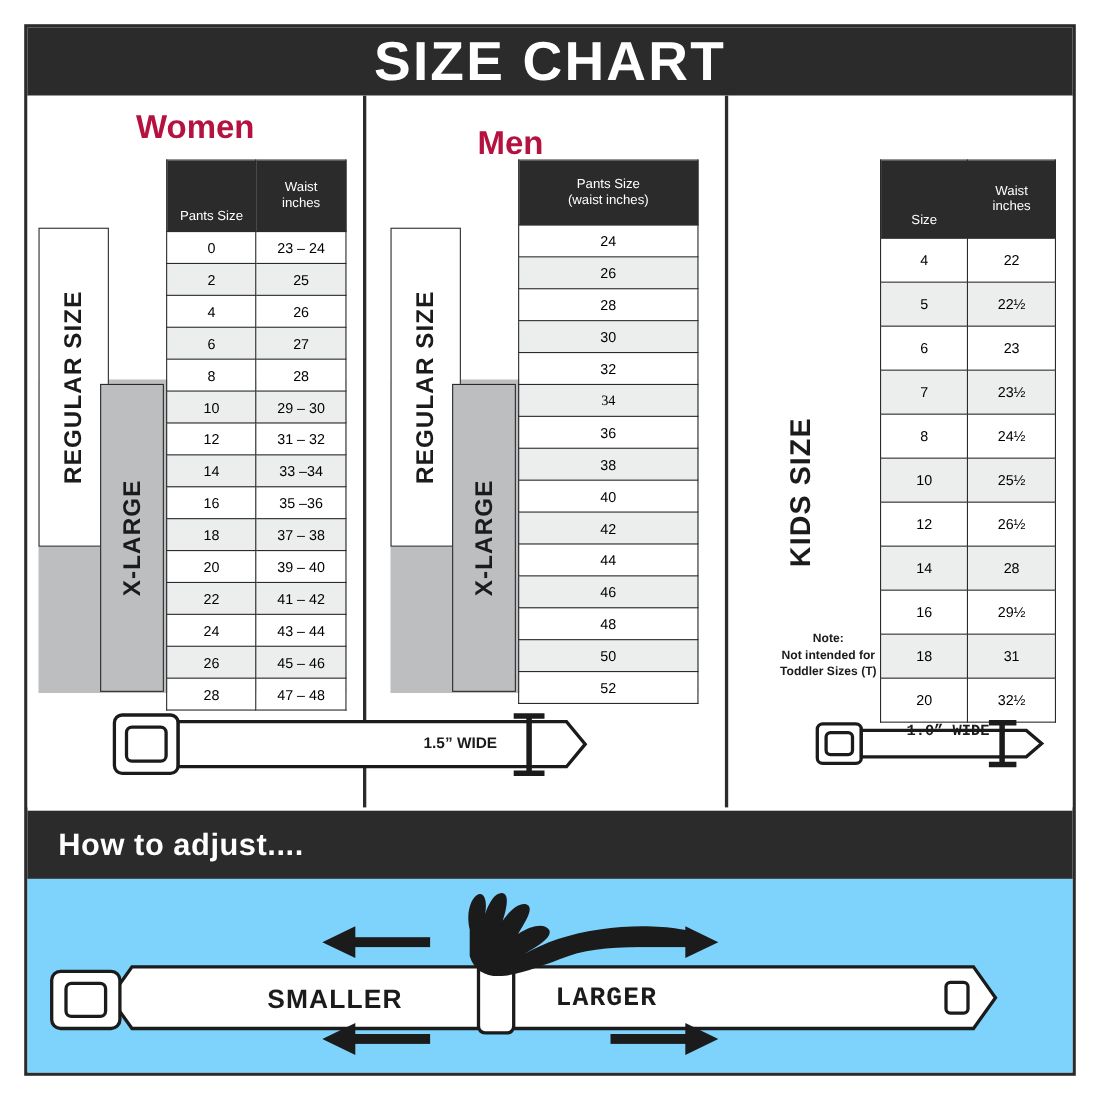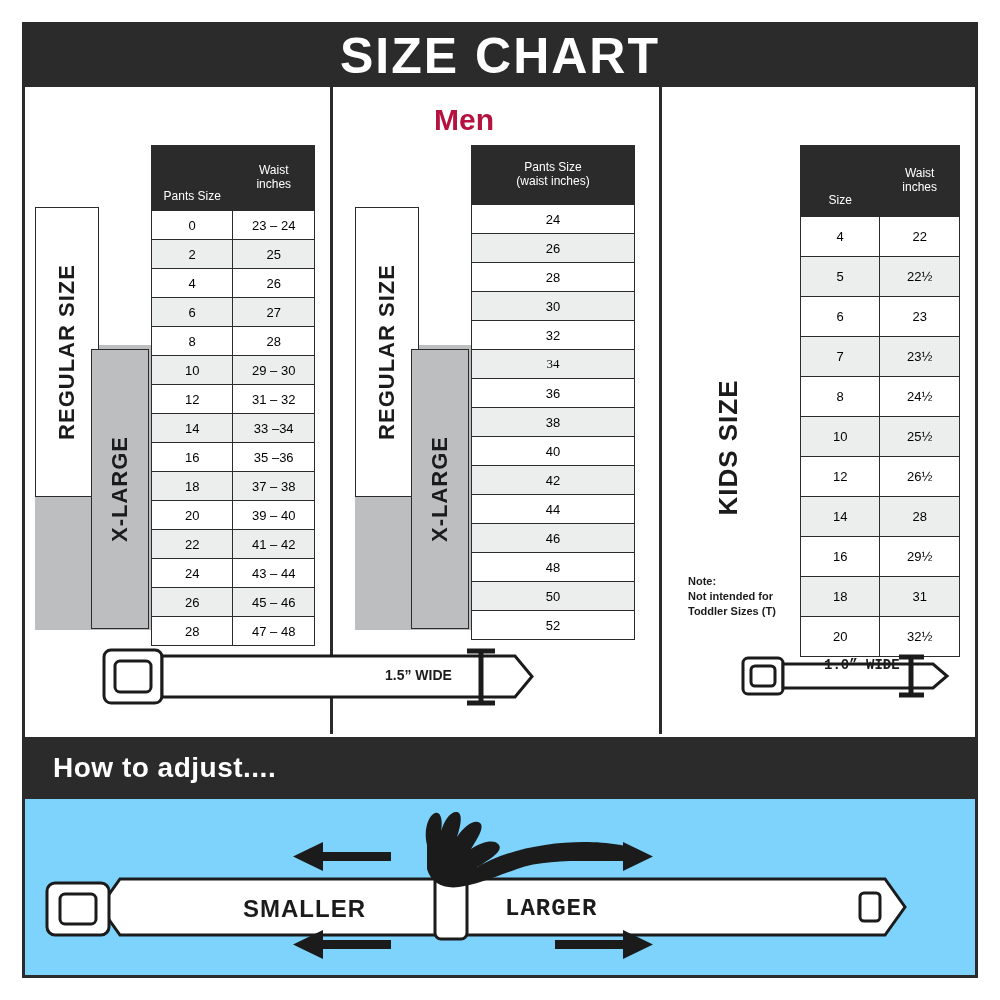--- a/index.html
+++ b/index.html
@@ -122,21 +122,21 @@
   .xl-box  { background: #bcbec0; }
 
   
   .belt-wrap { position: absolute; }
   .note {
     position: absolute;
     font-size: 11px;
     font-weight: bold;
     color: #1b1b1b;
     line-height: 1.35;
-    text-align: left;
+    text-align: center;
   }
 
   
   .adjust-bar {
     position: absolute;
     left: 25px;
     top: 737px;
     width: 950px;
     height: 62px;
     background: #2b2b2b;
@@ -182,21 +182,22 @@
 
   <div class="title-bar">
     <div class="title">SIZE CHART</div>
   </div>
 
   <div class="upper">
 
     <div class="divider-v" style="left:305px;"></div>
     <div class="divider-v" style="left:634px;"></div>
 
-    <div class="col-head" style="left:308px; top:16px; width:262px;">Men</div>
+    <div class="col-head" style="left:0px; top:12px; width:305px;">Women</div>
+    <div class="col-head" style="left:308px; top:27px; width:262px;">Men</div>
 
     <div style="position:absolute; left:10px; top:258px; width:280px; height:285px; background:#bcbec0;"></div>
 
     <div class="vlabel reg-box" style="left:10px; top:120px; width:64px; height:290px;">
       <span>REGULAR SIZE</span>
     </div>
     <div class="vlabel xl-box" style="left:66px; top:262px; width:58px; height:280px;">
       <span>X-LARGE</span>
     </div>
 

